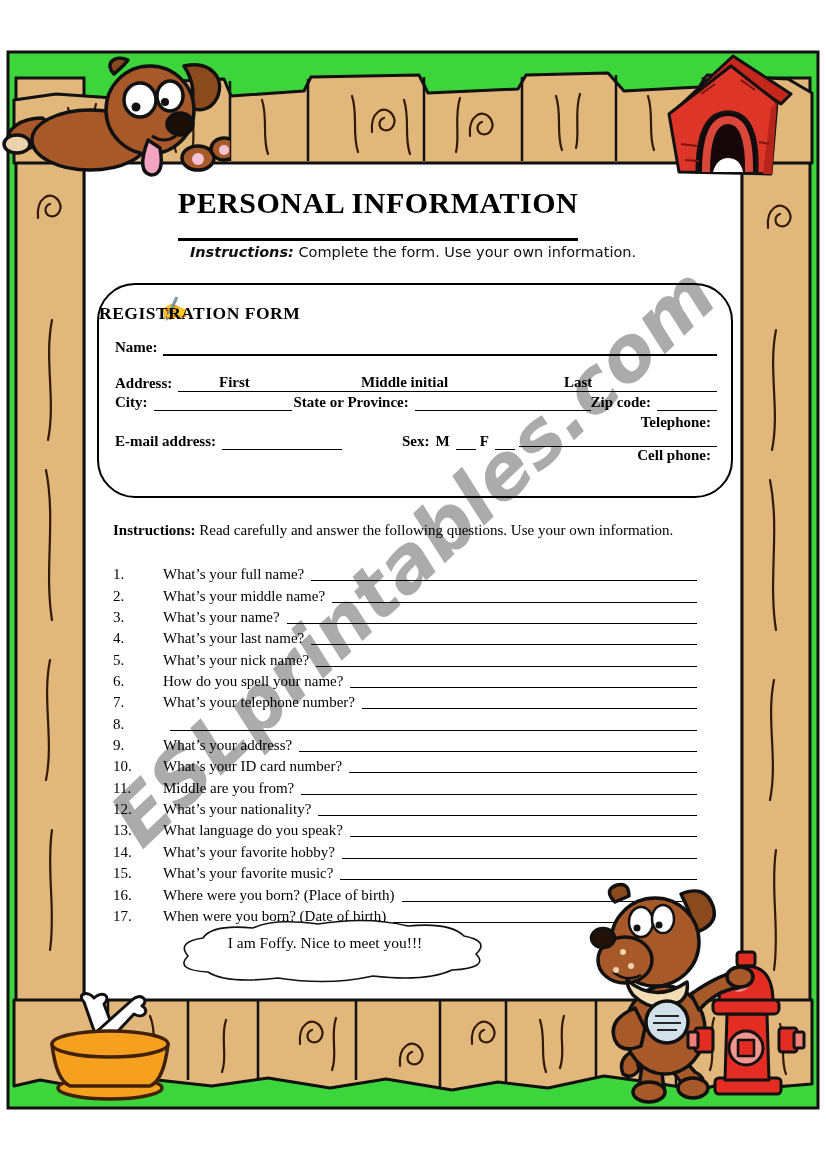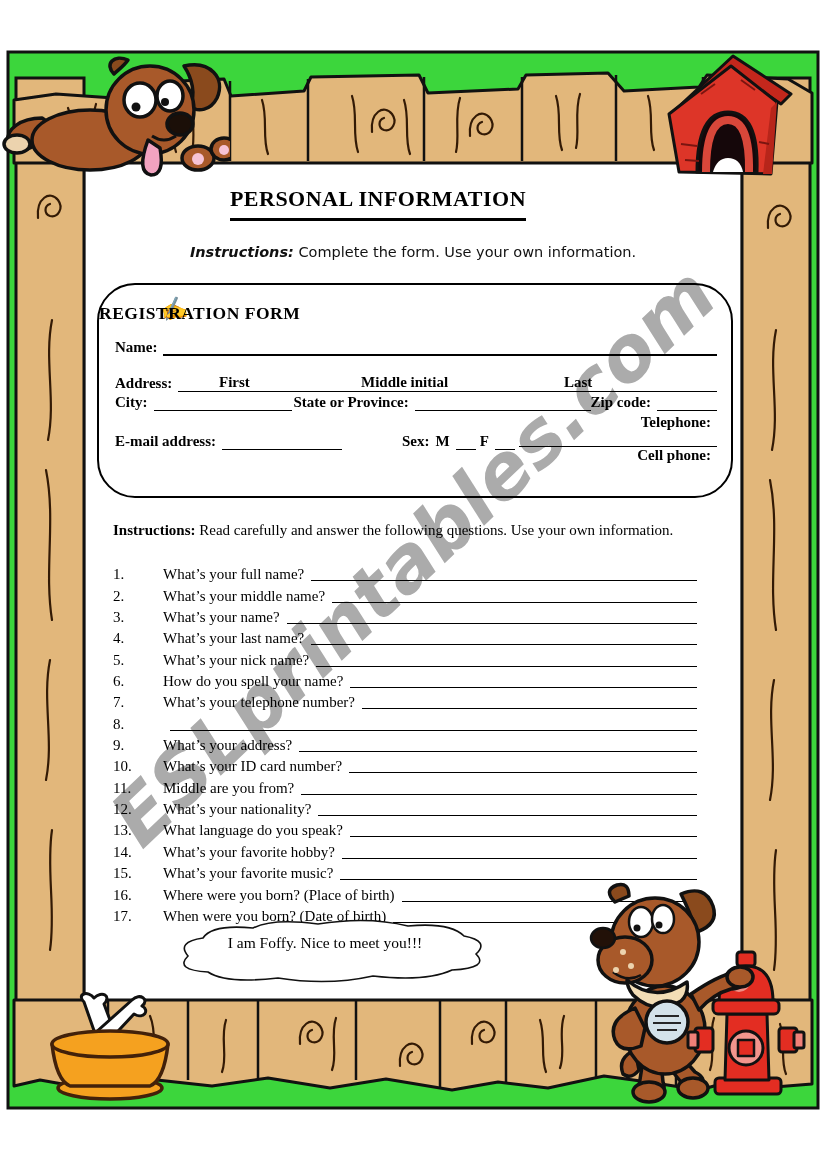--- a/index.html
+++ b/index.html
@@ -5,22 +5,22 @@
   html,body{margin:0;padding:0;}
   #page{position:relative;width:826px;height:1169px;background:#fff;overflow:hidden;
         font-family:"Liberation Serif",serif;}
   #bg{position:absolute;left:0;top:0;z-index:0;}
   .wm{position:absolute;left:0;top:512px;width:826px;text-align:center;z-index:1;
       font-family:"DejaVu Sans",sans-serif;font-style:italic;font-weight:700;
       font-size:76px;color:#ababab;transform:rotate(-43.5deg);white-space:nowrap;}
   #content{position:absolute;left:0;top:0;width:826px;height:1169px;z-index:2;}
   .cartoon{position:absolute;z-index:3;}
   .ttl{position:absolute;left:90px;top:186px;width:576px;text-align:center;}
-  .ttl span{display:inline-block;font-weight:bold;font-size:22px;letter-spacing:.5px;
-      border-bottom:3px solid #000;padding-bottom:6px;}
+  .ttl span{display:inline-block;font-weight:bold;font-size:30px;letter-spacing:.5px;
+      border-bottom:3px solid #000;padding-bottom:18px;}
   .ins1{position:absolute;left:85px;top:244px;width:656px;text-align:center;
       font-family:"DejaVu Sans",sans-serif;font-size:14.5px;color:#111;}
   .ins1 b{font-style:italic;}
   .regbox{position:absolute;left:97px;top:283px;width:632px;height:211px;
       border:2.5px solid #000;border-radius:38px;}
   .pen{position:absolute;left:62px;top:12px;font-size:22px;transform:rotate(-12deg);}
   .rhead{position:absolute;left:0;top:18px;width:100%;text-align:left;
       font-weight:bold;font-size:17.5px;letter-spacing:.5px;}
   .rrow{position:absolute;left:16px;right:14px;display:flex;align-items:flex-end;
       font-weight:bold;font-size:15px;line-height:17px;white-space:nowrap;}

